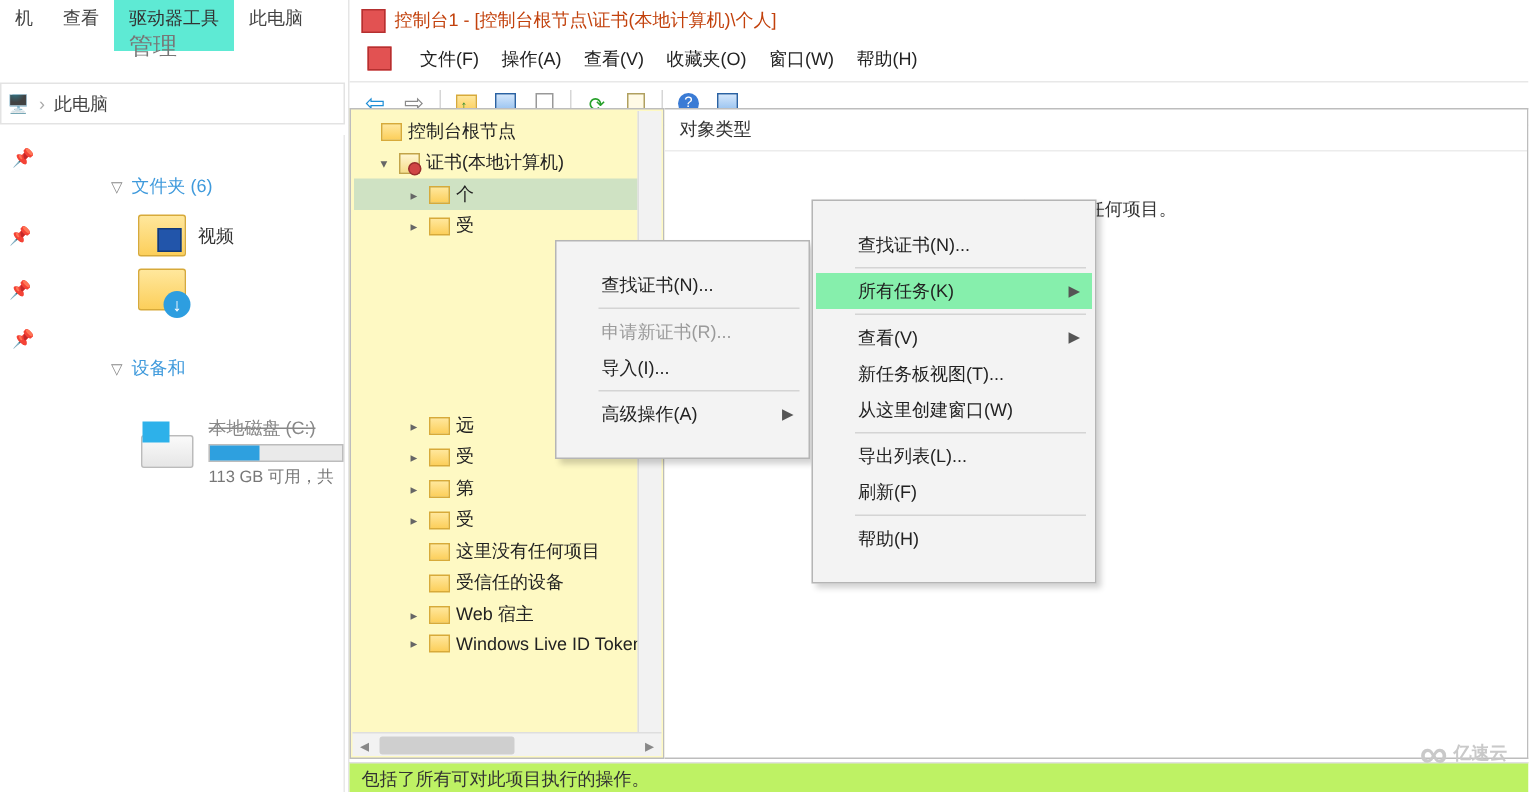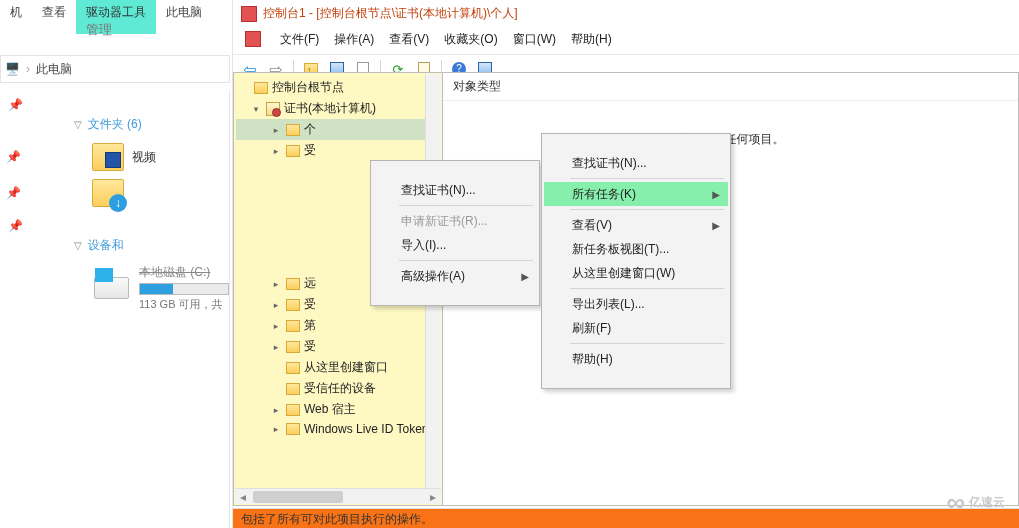--- a/index.html
+++ b/index.html
@@ -2,34 +2,34 @@
 <html><head>
 <meta charset="utf-8">
 <style>
 * { box-sizing: border-box; margin: 0; padding: 0; font-family: "Microsoft YaHei", "Segoe UI", sans-serif; font-size: 12px; }
 body { background: #fff; width: 1019px; height: 528px; overflow: hidden; position: relative; }
 
 
 .explorer-header { position: absolute; top: 0; left: 0; width: 230px; height: 34px; display: flex; }
 .explorer-header .ribbon-btn { padding: 4px 10px; color: #444; }
 .explorer-header .ribbon-btn.active { background: #5eead4; color: #333; }
-.explorer-header .sub { font-size: 13px; color: #777; }
+.explorer-header .sub { font-size: 16px; color: #777; }
 .explorer-crumb { position: absolute; top: 55px; left: 0; width: 230px; height: 28px; display: flex; align-items: center; color: #444; gap: 6px; padding-left: 4px; border: 1px solid #e3e3e3; background: #fff;}
 .explorer-crumb .sep { color: #aaa; }
 .explorer-left { position: absolute; top: 90px; left: 0; width: 230px; bottom: 0; border-right: 1px solid #e8e8e8; padding: 8px 0 0 8px; }
 .pin { color: #999; margin-right: 4px; }
 .section-head { display: flex; align-items: center; color: #3f9adc; padding: 4px 0 6px 66px; gap: 6px; }
 .section-head .chev { color: #888; display: inline-block; transform: rotate(0deg); font-size: 10px; }
 .fldr-row { display: flex; align-items: center; gap: 8px; padding: 4px 0 4px 84px; color: #333; }
 .fldr-row .pin { position: absolute; left: 6px; color: #999; }
 .icon-folder-video { width: 32px; height: 28px; background: linear-gradient(#ffe79c,#fccf5b); border: 1px solid #d7aa3a; border-radius: 2px; position: relative; }
 .icon-folder-video::after { content:""; position:absolute; right:2px; bottom:2px; width:14px; height:14px; background:#2255aa; border:1px solid #133a77; }
 .icon-folder-dl { width: 32px; height: 28px; background: linear-gradient(#ffe79c,#fccf5b); border: 1px solid #d7aa3a; border-radius: 2px; position: relative; }
 .icon-folder-dl::after { content:"↓"; position:absolute; right:-4px; bottom:-6px; color:#fff; background:#2d9ee0; width:18px; height:18px; border-radius:50%; font-weight:bold; text-align:center; line-height:18px; font-size:12px; }
-.device-hdd { display:flex; align-items:center; gap:10px; padding-left: 86px; margin-top:4px; }
+.device-hdd { display:flex; align-items:center; gap:10px; padding-left: 86px; margin-top:17px; }
 .hdd-icon { width:38px; height:22px; border:1px solid #bbb; border-radius:2px; background:linear-gradient(#fafafa,#e6e6e6); position:relative; }
 .hdd-icon::before { content:""; position:absolute; left:0; top:-10px; width:18px; height:14px; background:#2db1ea; }
 .hdd-meta { display:flex; flex-direction:column; }
 .hdd-bar { width: 90px; height: 12px; border:1px solid #bcbcbc; background:#eaeaea; margin:2px 0; }
 .hdd-bar .fill { height:100%; width:38%; background:#2ea0df; }
 .hdd-sub { font-size: 11px; color: #777; }
 
 
 .mmc { position: absolute; top: 0; left: 232px; right: 0; bottom: 0; border-left: 1px solid #e5e5e5; }
 .mmc-title { display:flex; align-items:flex-end; gap:6px; padding: 5px 8px; color: #c2410c;}
@@ -64,21 +64,21 @@
 .tree-row.sel { background:#cfe2c3; }
 .tree-scroll-x { position:absolute; left:1px; right:1px; bottom:1px; height:16px; background:#f2f2f2; border-top:1px solid #dedede; display:flex; justify-content:space-between; align-items:center;}
 .tree-scroll-x .sbtn { width:16px; height:14px; color:#888; text-align:center; }
 .tree-scroll-x .thumb { position:absolute; left:18px; top:2px; height:12px; width:90px; background:#cfcfcf; border-radius:2px; }
 .tree-scroll-y { position:absolute; right:1px; top:1px; bottom:17px; width:16px; background:#f2f2f2; border-left:1px solid #dedede;}
 
 .result-pane { flex:1; border:1px solid #bdbdbd; border-left:none; background:#fff; position:relative;}
 .result-head { padding: 5px 10px; color:#333; border-bottom: 1px solid #ececec; }
 .result-empty { text-align:center; color:#333; padding-top: 30px; }
 
-.status { position:absolute; left:0; right:0; bottom:0; height:20px; border-top:1px solid #e0e0e0; padding: 2px 8px; color:#333; background:#f97316;}
+.status { position:absolute; left:0; right:0; bottom:0; height:20px; border-top:1px solid #e0e0e0; padding: 2px 8px; color:#333; background:#bef264;}
 
 
 .ctx { position:absolute; background:#f3f3f3; border:1px solid #b5b5b5; box-shadow: 3px 3px 4px rgba(0,0,0,.18); padding: 17px 2px; z-index: 50;}
 .ctx .row { display:flex; align-items:center; height: 24px; padding: 0 20px 0 28px; color:#222; position:relative; }
 .ctx .row.dis { color:#9a9a9a; }
 .ctx .row .sub-arrow { position:absolute; right:8px; color:#555; font-size:10px; }
 .ctx .sep { height:1px; background:#d4d4d4; margin: 3px 4px 3px 26px; }
 .ctx .row.hi { background:#86efac; }
 .ctx1 { top: 160px; left: 370px; width: 170px; }
 .ctx2 { top: 133px; left: 541px; width: 190px; }
@@ -228,21 +228,21 @@
             <span>第</span>
           </div>
         <div class="tree-row ind2">
             <span class="chev">▸</span>
             <span class="fold"></span>
             <span>受</span>
           </div>
         <div class="tree-row ind2">
             <span class="chev"></span>
             <span class="fold"></span>
-            <span>从这里创建窗口</span>
+            <span>这里没有任何项目</span>
           </div>
         <div class="tree-row ind2">
             <span class="chev"></span>
             <span class="fold"></span>
             <span>受信任的设备</span>
           </div>
         <div class="tree-row ind2">
             <span class="chev">▸</span>
             <span class="fold"></span>
             <span>Web 宿主</span>

